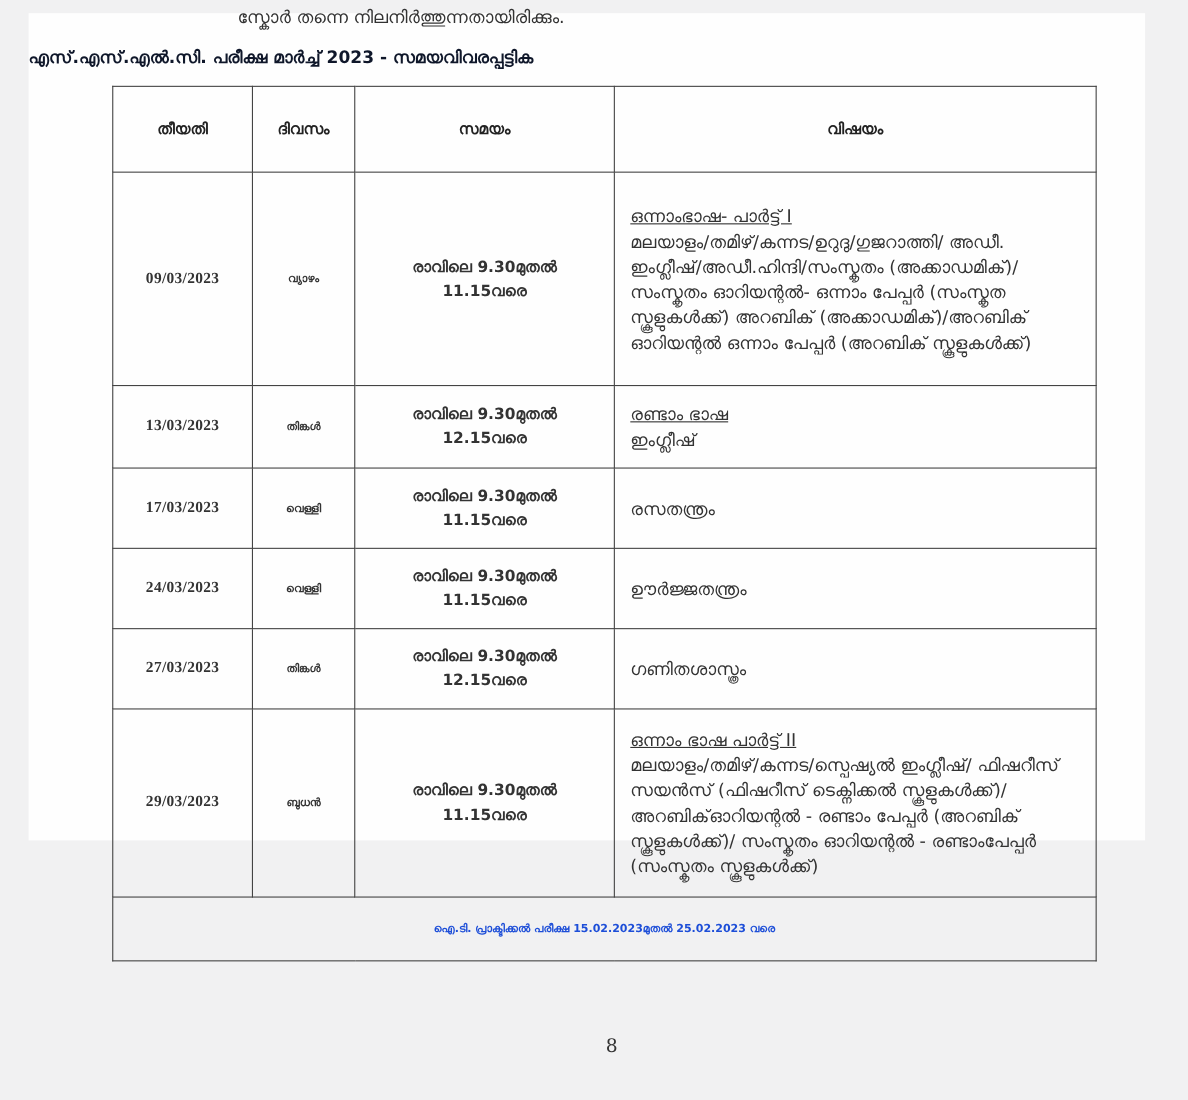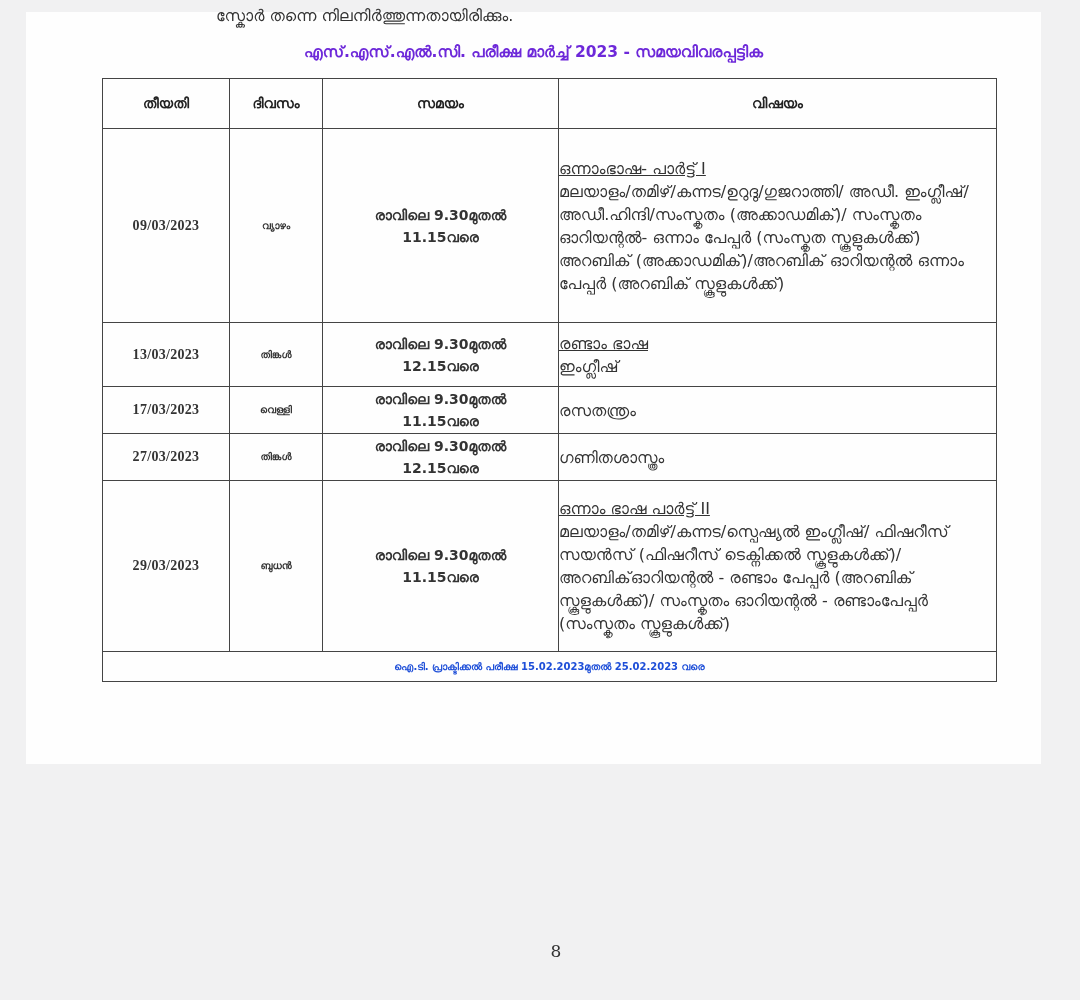--- a/index.html
+++ b/index.html
@@ -13,28 +13,28 @@
   .page {
     position: absolute; left: 26px; top: 12px; width: 1015px; height: 752px;
     background: #fefefe;
   }
   .intro {
     position: absolute; left: 190px; top: -6px;
     font-size: 16px; color: #333; white-space: nowrap;
   }
   .title {
     position: absolute; left: 0; width: 1015px; top: 31px;
-    text-align: center; font-weight: bold; font-size: 15.5px; color: #6d28d9;
+    font-weight: bold; font-size: 15.5px; color: #0f172a;
   }
   table.tt {
     position: absolute; left: 76px; top: 66px; width: 894px;
     border-collapse: collapse; table-layout: fixed;
   }
   table.tt td, table.tt th {
-    border: 1.5px solid #444; padding: 0; vertical-align: middle;
+    border: 1.5px solid #444; padding: 14px; vertical-align: middle;
   }
   table.tt th { font-weight: bold; font-size: 14px; height: 49px; }
   th.c-date, th.c-day, th.c-time { text-align: center; padding-bottom: 6px; }
   th.c-subj { text-align: center; vertical-align: bottom; padding-bottom: 4px; }
   td.date { text-align: center; font-size: 14px; font-weight: bold; color: #333; letter-spacing: 0.3px; font-family: Liberation Serif, serif; }
   td.day { text-align: center; font-size: 10px; font-weight: bold; color: #333; }
   td.time { text-align: center; font-size: 14px; font-weight: bold; color: #333; line-height: 22px; }
   td.time .t1, td.time .t2 { display: block; }
   td.subj { padding-left: 8px; padding-right: 4px; font-size: 16px; line-height: 23px; color: #333; }
   .subj-heading { font-weight: normal; text-decoration: underline; display: inline-block; }
@@ -93,20 +93,31 @@
           <td class="day">വെള്ളി</td>
           <td class="time">
             <span class="t1">രാവിലെ 9.30മുതൽ</span>
             <span class="t2">11.15വരെ</span>
           </td>
           <td class="subj">
             <span class="subj-body">രസതന്ത്രം</span>
           </td>
         </tr>
         <tr style="height: 47px;">
+          <td class="date">24/03/2023</td>
+          <td class="day">വെള്ളി</td>
+          <td class="time">
+            <span class="t1">രാവിലെ 9.30മുതൽ</span>
+            <span class="t2">11.15വരെ</span>
+          </td>
+          <td class="subj">
+            <span class="subj-body">ഊർജ്ജതന്ത്രം</span>
+          </td>
+        </tr>
+        <tr style="height: 47px;">
           <td class="date">27/03/2023</td>
           <td class="day">തിങ്കൾ</td>
           <td class="time">
             <span class="t1">രാവിലെ 9.30മുതൽ</span>
             <span class="t2">12.15വരെ</span>
           </td>
           <td class="subj">
             <span class="subj-body">ഗണിതശാസ്ത്രം</span>
           </td>
         </tr>

